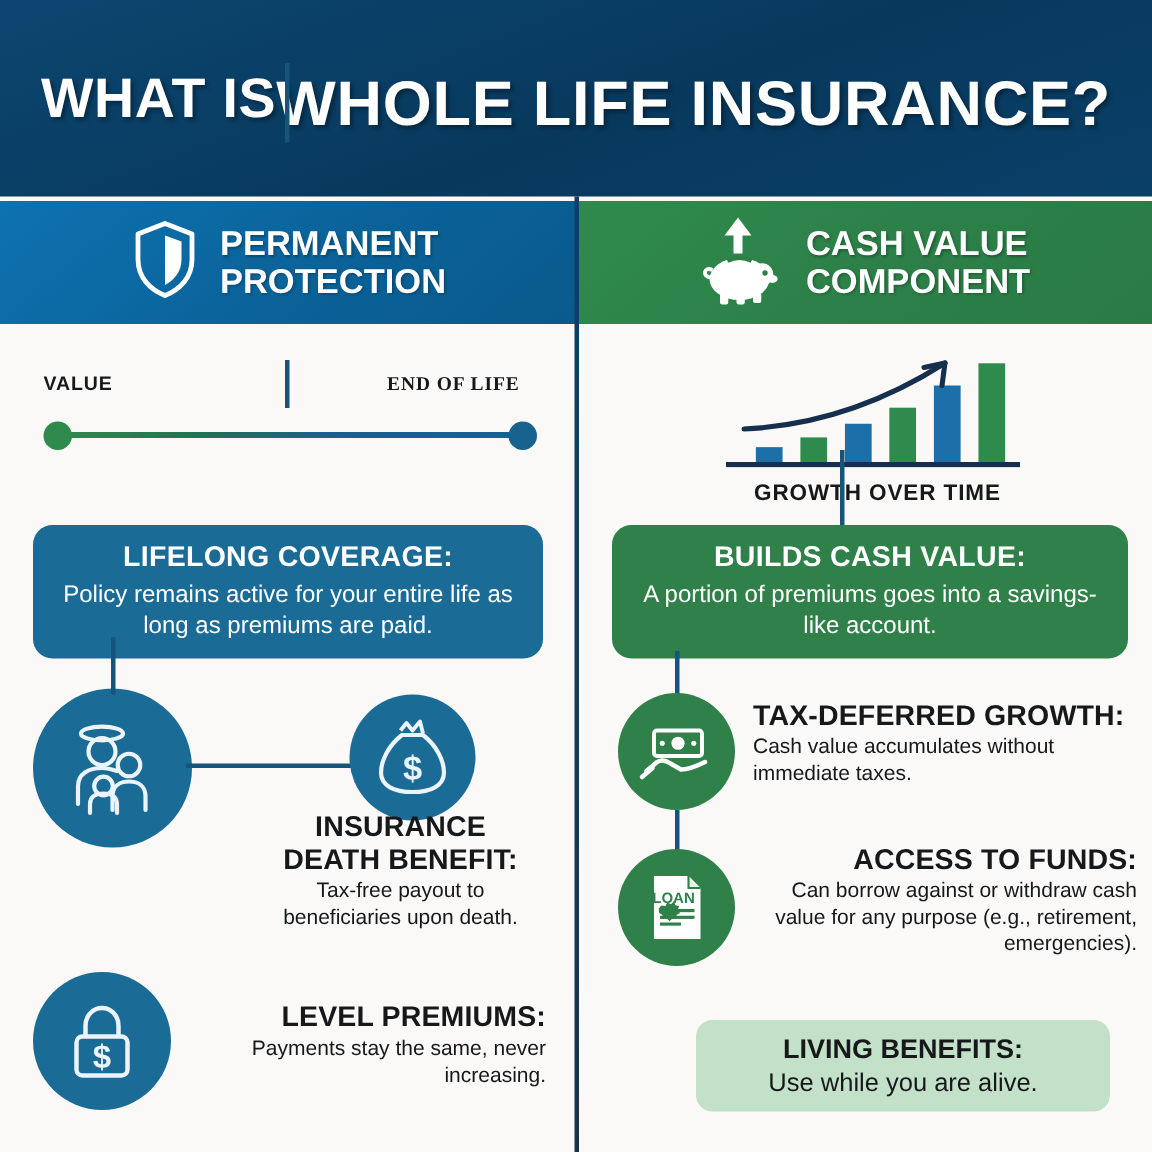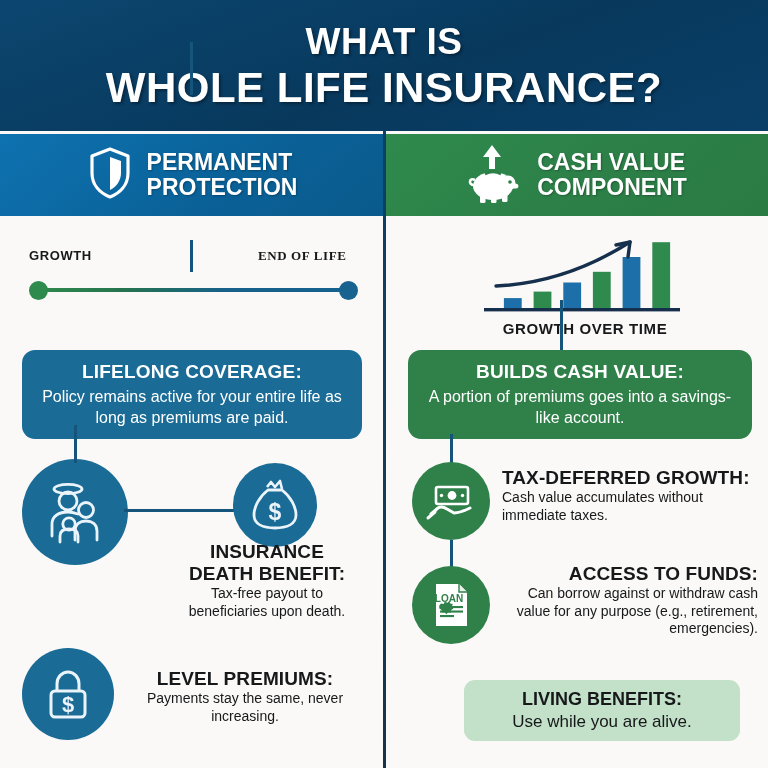--- a/index.html
+++ b/index.html
@@ -13,21 +13,21 @@
   #infographic {
     position:relative;
     width:768px; height:768px;
     background:#faf9f7;
   }
 
   
   .title-bar {
     position:absolute; left:0; top:0; width:768px; height:131px;
     background:linear-gradient(160deg,#0c4670 0%,#08395d 55%,#0a3f68 100%);
-    display:flex; flex-direction:column;
+    display:flex; flex-direction:row;
     align-items:center; justify-content:center;
   }
   .title-line1, .title-line2 {
     color:#ffffff; font-weight:bold; letter-spacing:0.5px;
     text-shadow:2px 2px 3px rgba(0,0,0,0.35);
     white-space:nowrap; line-height:1.0;
   }
   .title-line1 { font-size:37px; }
   .title-line2 { font-size:42px; margin-top:7px; }
 
@@ -84,21 +84,21 @@
   .c-family { left:22px;  top:459px; width:106px; height:106px; }
   .c-money  { left:233px; top:463px; width:84px;  height:84px; }
   .c-lock   { left:22px;  top:648px; width:92px;  height:92px; }
   .hwire { position:absolute; left:124px; top:509px; width:112px; height:3px; background:#15557c; }
 
   .txt-block { position:absolute; color:#16181a; }
   .tb-title { font-weight:bold; font-size:19px; line-height:1.16; letter-spacing:0.1px; }
   .tb-body  { font-size:14px; line-height:1.26; }
 
   .tb-death { left:172px; top:541px; width:190px; text-align:center; }
-  .tb-level { left:126px; top:668px; width:238px; text-align:center; }
+  .tb-level { left:126px; top:668px; width:238px; text-align:right; }
 
   
   .chart-wrap { position:absolute; left:470px; top:228px; width:230px; height:112px; }
   .chart-svg  { position:absolute; left:0; top:0; }
   .chart-label {
     position:absolute; left:470px; top:320px; width:230px;
     text-align:center; font-size:15px; font-weight:bold;
     letter-spacing:0.6px; color:#16181a;
   }
 
@@ -160,21 +160,21 @@
     </span>
     <span class="band-txt">
       <span>PERMANENT</span>
       <span>PROTECTION</span>
     </span>
   </div>
 
   <div class="divider"></div>
 
   <div class="timeline">
-    <div class="tl-label tl-start">GROWTH</div>
+    <div class="tl-label tl-start">VALUE</div>
     <div class="tl-label tl-end">END OF LIFE</div>
     <div class="tl-line"></div>
     <div class="tl-dot tl-dot-start"></div>
     <div class="tl-dot tl-dot-end"></div>
   </div>
   <div class="connector conn-1"></div>
 
   <div class="info-box box-blue box-lifelong">
     <div class="ib-title">LIFELONG COVERAGE:</div>
     <div class="ib-body">Policy remains active for your entire life as long as premiums are paid.</div>

